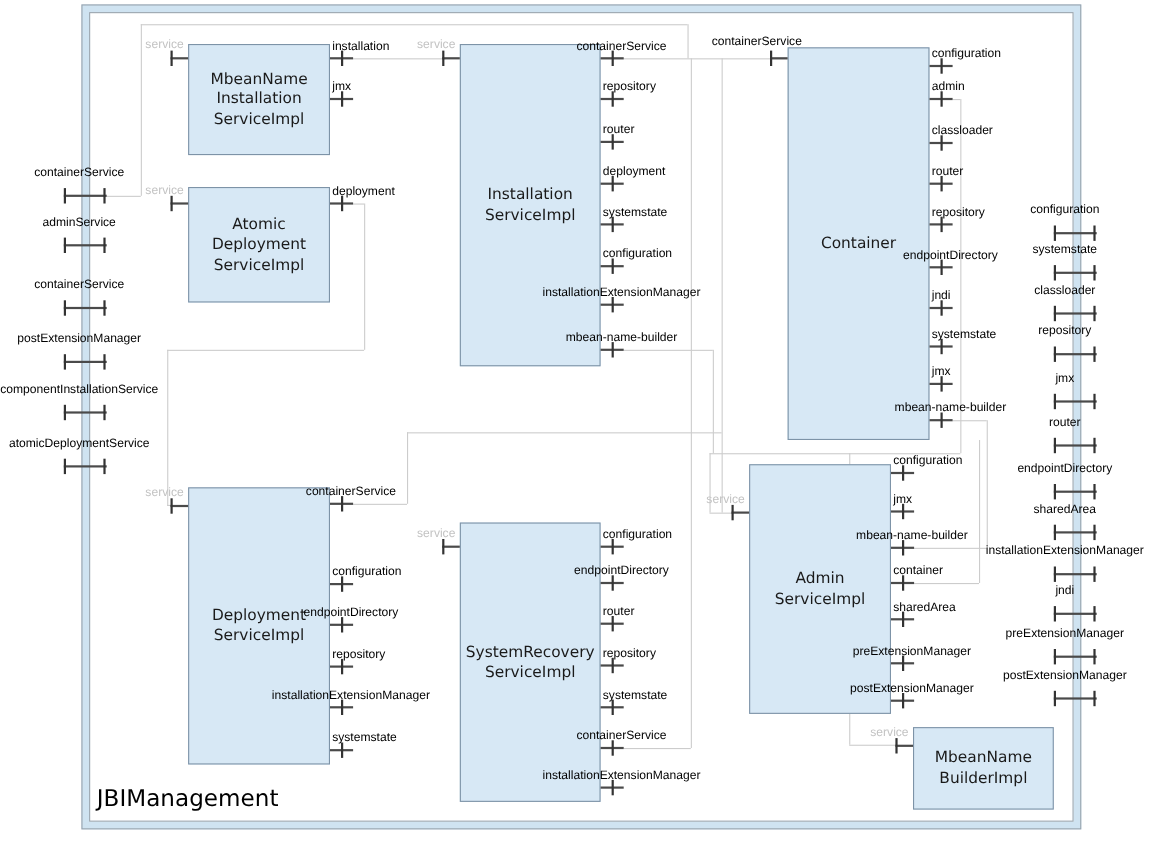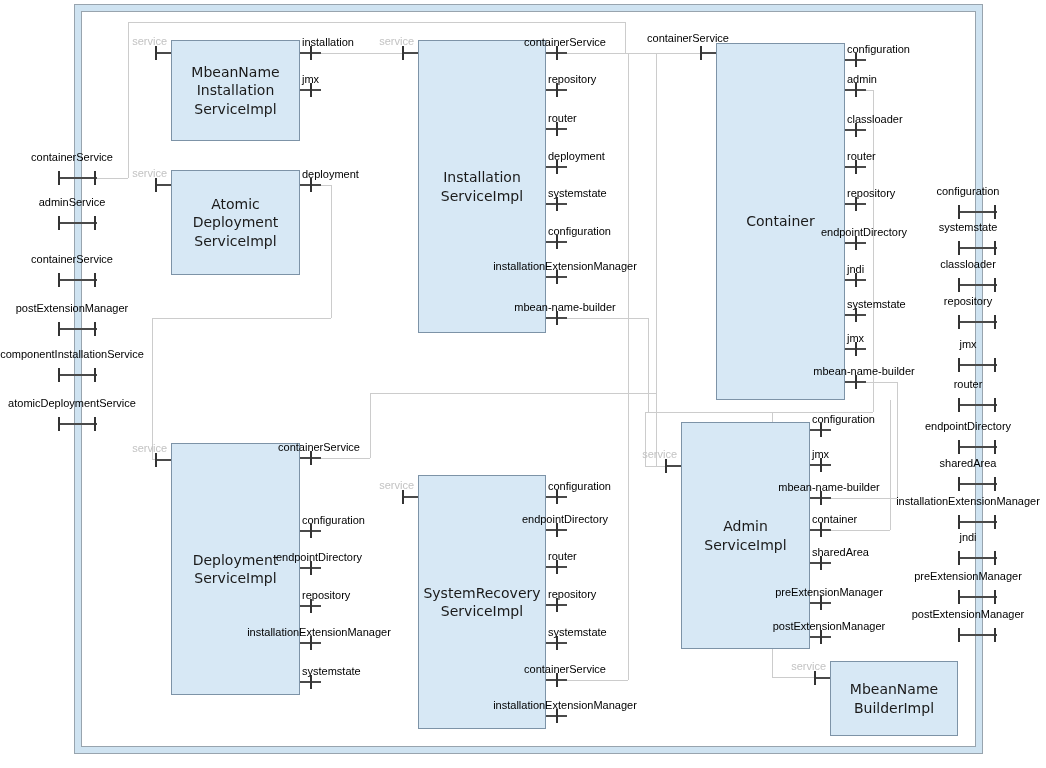--- a/index.html
+++ b/index.html
@@ -21,20 +21,21 @@
   .plabel.gray{color:#c3c3c3;}
   .title{position:absolute;left:88px;top:714px;font-family:"DejaVu Sans",sans-serif;
          font-size:21px;color:#000000;white-space:nowrap;}
 </style>
 </head>
 <body>
 
 <div id="stage">
   <div class="frame-outer"></div>
   <div class="frame-inner"></div>
+  <div class="title">JBIManagement</div>
 <div class="wire" style="left: 546px; top: 53px; width: 170px; height: 1px;"></div>
     <div class="wire" style="left: 128px; top: 22px; width: 497px; height: 1px;"></div>
     <div class="wire" style="left: 128px; top: 22px; width: 1px; height: 156px;"></div>
     <div class="wire" style="left: 97px; top: 178px; width: 31px; height: 1px;"></div>
     <div class="wire" style="left: 625px; top: 22px; width: 1px; height: 31px;"></div>
     <div class="wire" style="left: 628px; top: 53px; width: 1px; height: 627px;"></div>
     <div class="wire" style="left: 567px; top: 680px; width: 61px; height: 1px;"></div>
     <div class="wire" style="left: 656px; top: 53px; width: 1px; height: 413px;"></div>
     <div class="wire" style="left: 370px; top: 393px; width: 286px; height: 1px;"></div>
     <div class="wire" style="left: 370px; top: 393px; width: 1px; height: 65px;"></div>

